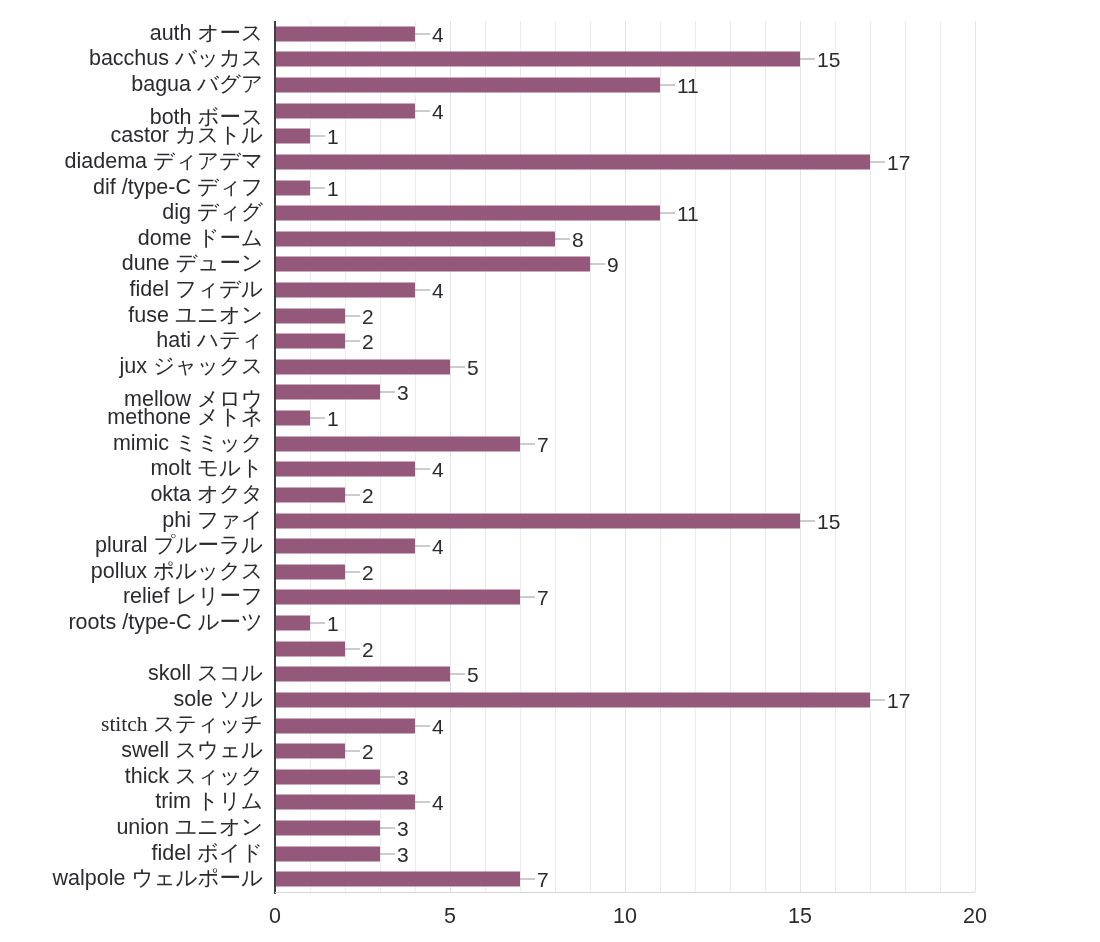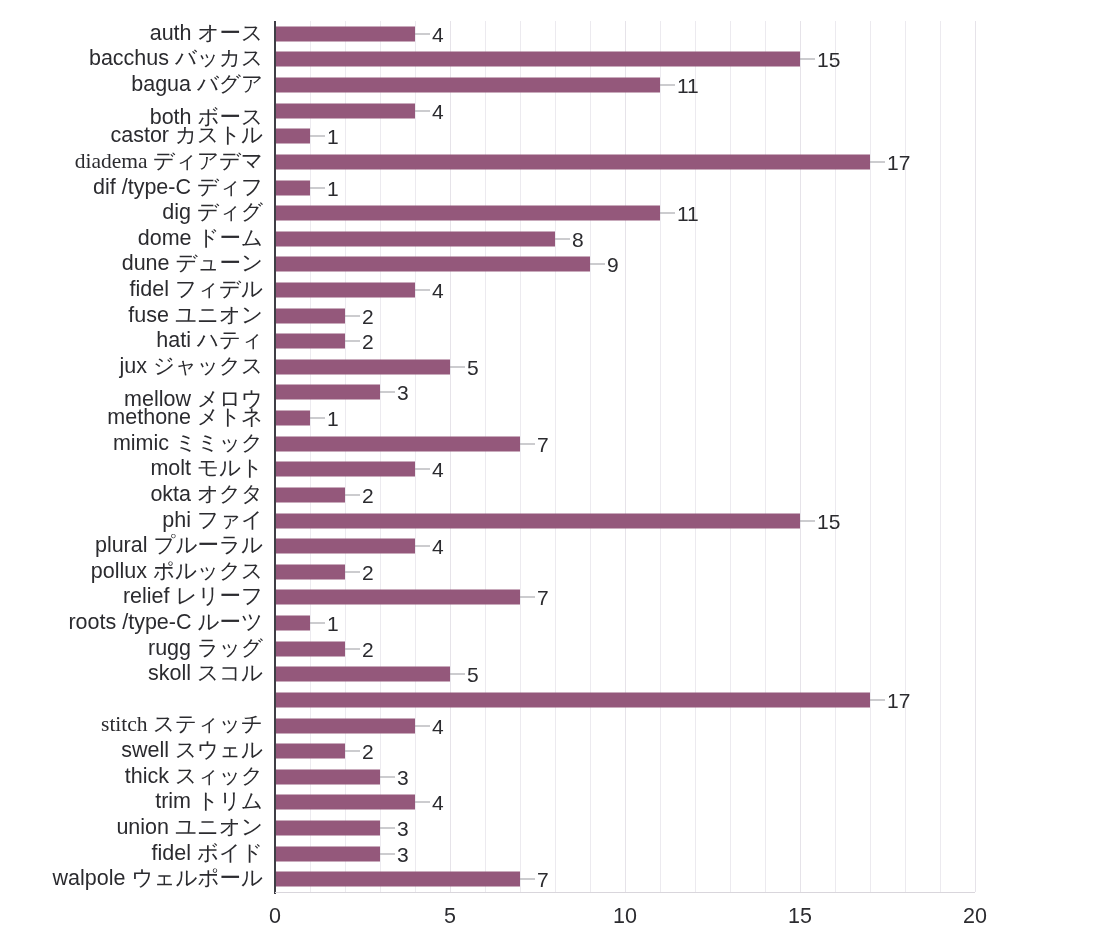--- a/index.html
+++ b/index.html
@@ -326,41 +326,41 @@
 
   <div class="axis-line-y"></div>
   <div class="axis-line-x"></div>
 
   <div class="cat-labels" id="cat-labels">
       <div class="cat-label" style="top: 12.8088px;">auth オース</div>
       <div class="cat-label" style="top: 38.4265px;">bacchus バッカス</div>
       <div class="cat-label" style="top: 64.0441px; margin-left: 36px;">bagua バグア</div>
       <div class="cat-label" style="top: 85px; margin-top: 12px;">both ボース</div>
       <div class="cat-label" style="top: 115.279px;">castor カストル</div>
-      <div class="cat-label" style="top: 140.897px; font-family: Liberation Serif, serif;">diadema ディアデマ</div>
+      <div class="cat-label" style="top: 140.897px;">diadema ディアデマ</div>
       <div class="cat-label" style="top: 166.515px;">dif /type-C ディフ</div>
       <div class="cat-label" style="top: 192.132px;">dig ディグ</div>
       <div class="cat-label" style="top: 217.75px;">dome ドーム</div>
       <div class="cat-label" style="top: 243.368px;">dune デューン</div>
       <div class="cat-label" style="top: 268.985px;">fidel フィデル</div>
       <div class="cat-label" style="top: 294.603px;">fuse ユニオン</div>
       <div class="cat-label" style="top: 320.221px;">hati ハティ</div>
       <div class="cat-label" style="top: 345.838px;">jux ジャックス</div>
       <div class="cat-label" style="top: 379px;">mellow メロウ</div>
       <div class="cat-label" style="top: 397.074px;">methone メトネ</div>
       <div class="cat-label" style="top: 422.691px;">mimic ミミック</div>
       <div class="cat-label" style="top: 448.309px;">molt モルト</div>
       <div class="cat-label" style="top: 473.926px;">okta オクタ</div>
       <div class="cat-label" style="top: 499.544px;">phi ファイ</div>
       <div class="cat-label" style="top: 525.162px;">plural プルーラル</div>
       <div class="cat-label" style="top: 550.779px;">pollux ポルックス</div>
       <div class="cat-label" style="top: 576.397px;">relief レリーフ</div>
       <div class="cat-label" style="top: 602.015px;">roots /type-C ルーツ</div>
-      <div class="cat-label" style="top: 627.632px;">rugg ラッグ</div>
       <div class="cat-label" style="top: 653.25px;">skoll スコル</div>
+      <div class="cat-label" style="top: 678.868px;">sole ソル</div>
       <div class="cat-label" style="top: 704.485px; font-family: Liberation Serif, serif;">stitch スティッチ</div>
       <div class="cat-label" style="top: 730.103px; padding-left: 34px;">swell スウェル</div>
       <div class="cat-label" style="top: 755.721px; text-align: right;">thick スィック</div>
       <div class="cat-label" style="top: 781.338px;">trim トリム</div>
       <div class="cat-label" style="top: 806.956px;">union ユニオン</div>
       <div class="cat-label" style="top: 832.574px;">fidel ボイド</div>
       <div class="cat-label" style="top: 858.191px;">walpole ウェルポール</div>
     </div>
 
   <div id="x-ticks">

